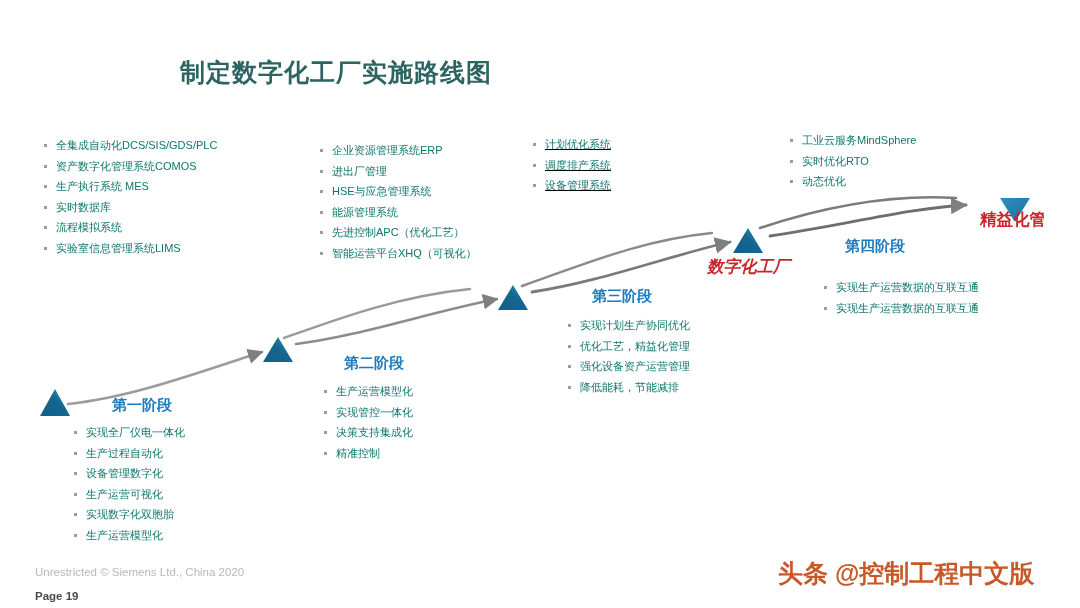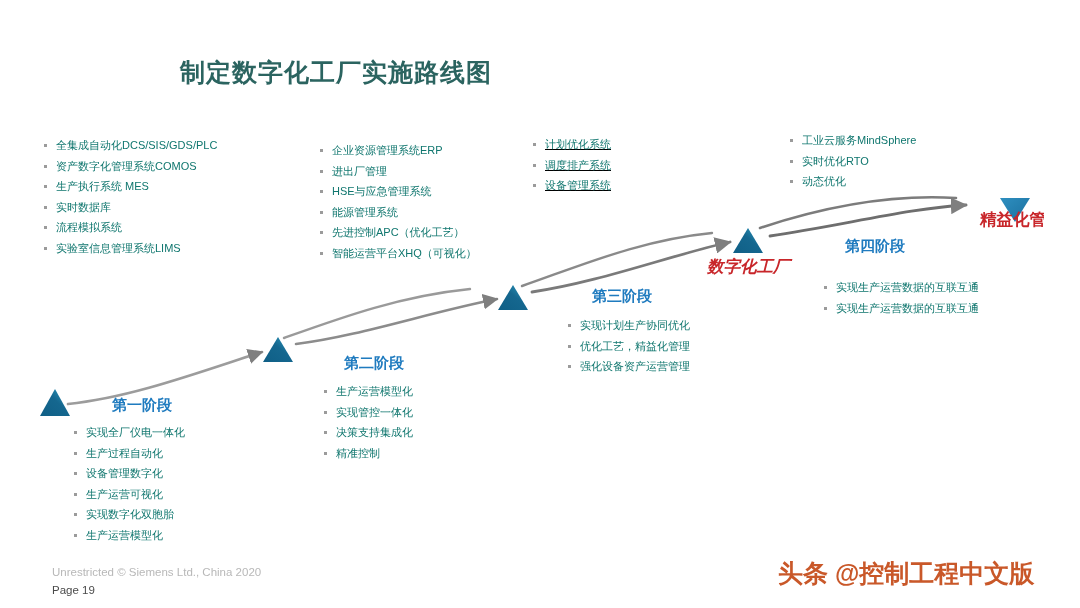--- a/index.html
+++ b/index.html
@@ -77,36 +77,36 @@
     left: 0;
     top: 0;
     width: 1080px;
     height: 608px;
     pointer-events: none;
   }
 
   
   #footer {
     position: absolute;
-    left: 52px;
+    left: 35px;
     top: 564px;
   }
   #footer-copyright {
     font-size: 11.5px;
     color: #b8b8b8;
     white-space: nowrap;
     line-height: 16px;
   }
   #footer-page {
     font-size: 11.5px;
     color: #4a4a4a;
-    font-weight: normal;
+    font-weight: bold;
     white-space: nowrap;
     line-height: 16px;
-    margin-top: 2px;
+    margin-top: 8px;
   }
 
   
   #watermark {
     position: absolute;
     left: 778px;
     top: 557px;
     font-size: 25px;
     font-weight: bold;
     color: #c2410c;
@@ -204,20 +204,21 @@
     <li>实现管控一体化</li>
     <li>决策支持集成化</li>
     <li>精准控制</li>
   </ul>
 
   <div class="stage-label" style="left:592px; top:287px;">第三阶段</div>
   <ul class="blist" style="left:566px; top:315px;">
     <li>实现计划生产协同优化</li>
     <li>优化工艺，精益化管理</li>
     <li>强化设备资产运营管理</li>
+    <li>降低能耗，节能减排</li>
   </ul>
 
   <div class="stage-label" style="left:845px; top:237px;">第四阶段</div>
   <ul class="blist" style="left:822px; top:277px;">
     <li>实现生产运营数据的互联互通</li>
     <li>实现生产运营数据的互联互通</li>
   </ul>
 
   <div class="factory-label" style="left:707px; top:256px;font-style:italic;">数字化工厂</div>
   <div class="factory-label" style="left:980px; top:209px;">精益化管理</div>

